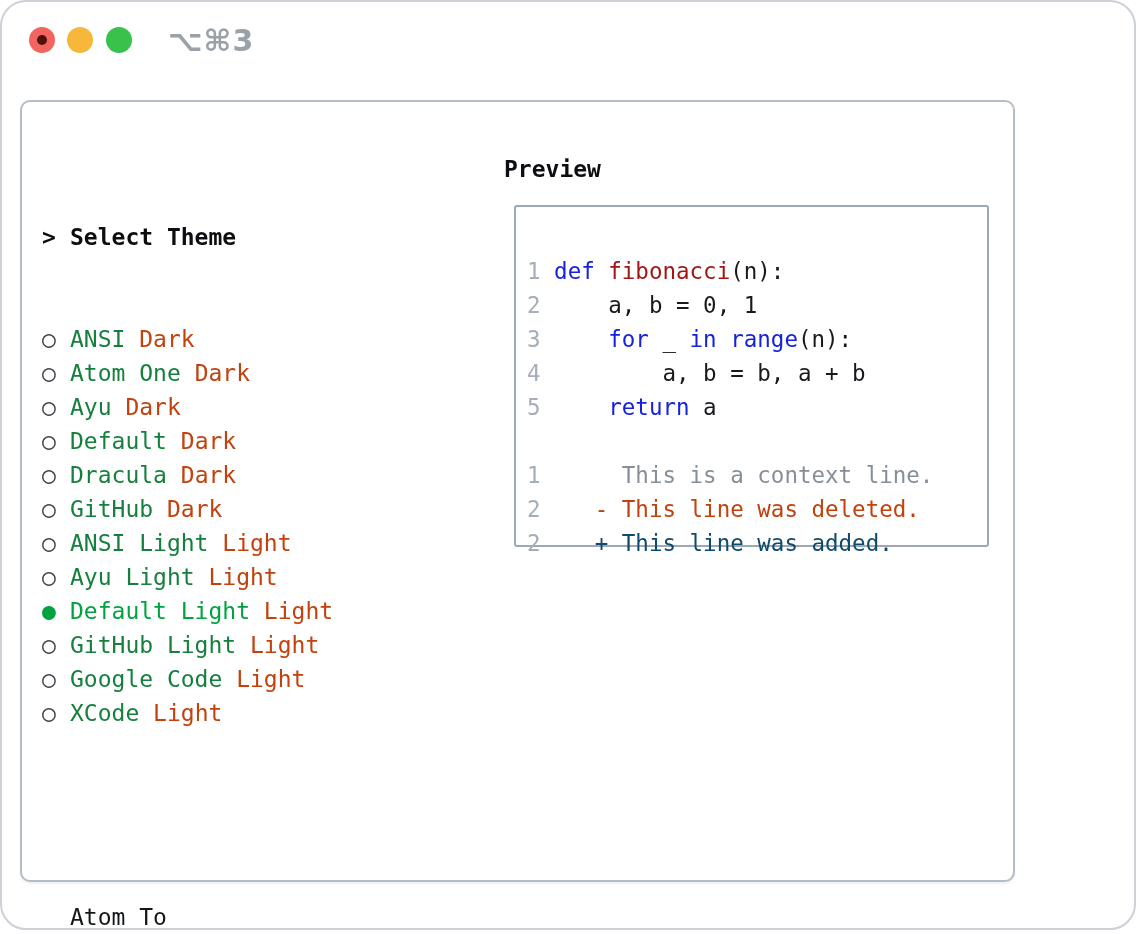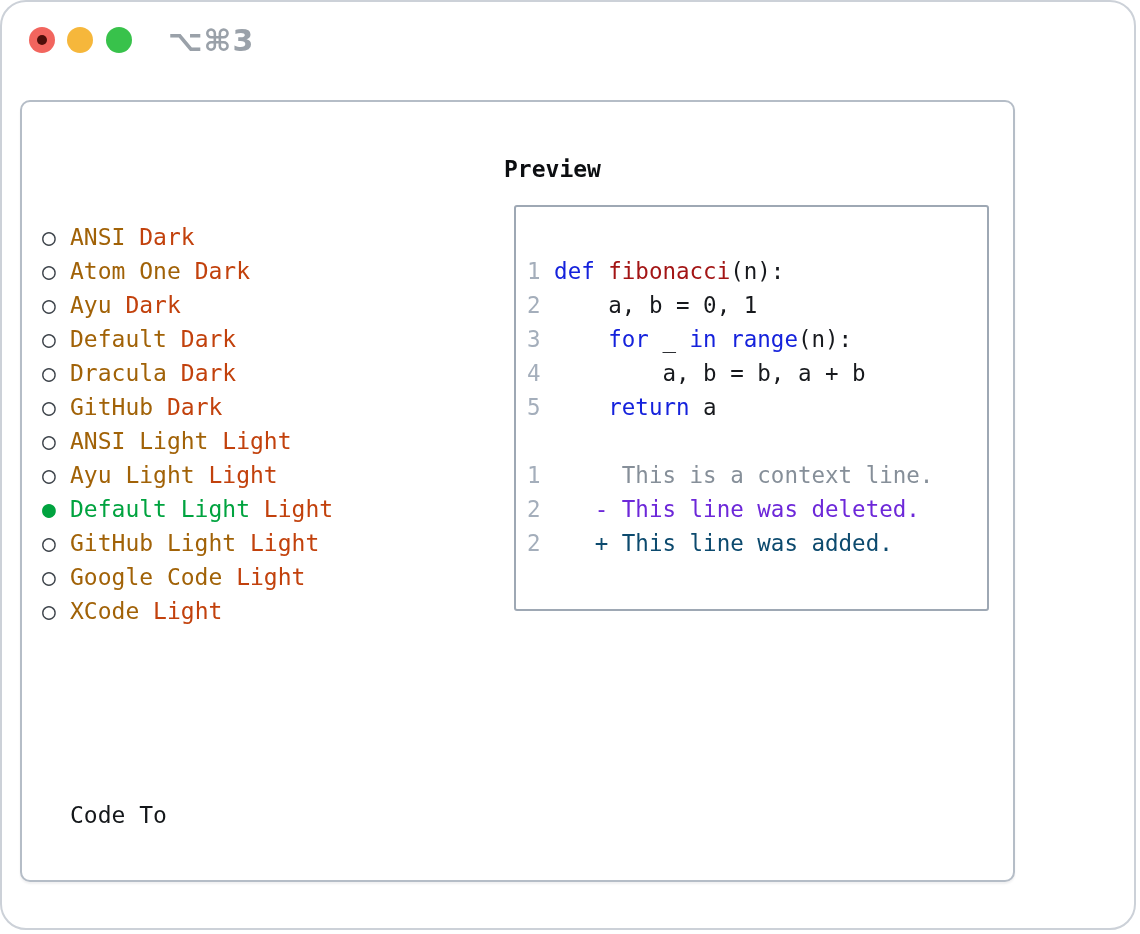--- a/index.html
+++ b/index.html
@@ -23,61 +23,62 @@
   .panel{position:absolute;left:18px;top:98px;width:995px;height:782px;box-sizing:border-box;
          border:2px solid #b5bdc7;border-radius:10px;background:#ffffff;
          box-shadow:0 2px 2px rgba(60,70,80,.08);}
 
   
   .left-col{position:absolute;left:20px;top:50px;font-size:23px;line-height:34px;white-space:pre;}
   .row{height:34px;}
   .marker{display:inline-block;width:28px;color:#41474e;}
   .row-header .marker{color:#0c0e11;font-weight:700;}
   .row-header .label{color:#0c0e11;font-weight:700;}
-  .label{color:#a16207;}
+  .label{color:#15803d;}
   .suffix{color:#c2410c;}
   .selected .marker,.selected .label{color:#00a33f;}
   .section-header{color:#14171a;padding-left:28px;}
   .spacer{height:34px;}
 
   
   .preview-title{position:absolute;left:482px;top:50px;height:34px;line-height:34px;
                  font-size:23px;font-weight:700;color:#0c0e11;}
-  .preview-box{position:absolute;left:492px;top:103px;width:475px;height:406px;box-sizing:border-box;
+  .preview-box{position:absolute;left:492px;top:103px;width:475px;height:342px;box-sizing:border-box;
                border:2px solid #9ea8b4;border-radius:3px;background:#ffffff;}
   .code{padding:47px 0 0 11px;font-size:22.5px;line-height:34px;white-space:pre;}
   .code-line{height:34px;}
   .num{color:#a4aebb;}
   .pl{color:#17191d;}
   .kw{color:#1522dc;}
   .fn{color:#a31515;}
   .ctx{color:#868f99;margin-top:44px;}
-  .del{color:#6d28d9;text-align:center;}
+  .del{color:#c2410c;text-align:center;}
   .add{color:#0c4a6e;}
 </style>
 </head>
 <body>
 
 <div class="page">
 
   <div class="titlebar">
     <div class="light light-close">
       <div class="dot"></div>
     </div>
     <div class="light light-min"></div>
     <div class="light light-zoom"></div>
     <div class="shortcut">⌥⌘3</div>
   </div>
 
   <div class="panel">
 
     <div class="left-col">
+      <div class="row row-header"><span class="marker">&gt;</span><span class="label">Select Theme</span></div>
       <div id="theme-list"><div class="row"><span class="marker">○</span><span class="label">ANSI</span><span class="suffix"> Dark</span></div><div class="row"><span class="marker">○</span><span class="label">Atom One</span><span class="suffix"> Dark</span></div><div class="row"><span class="marker">○</span><span class="label">Ayu</span><span class="suffix"> Dark</span></div><div class="row"><span class="marker">○</span><span class="label">Default</span><span class="suffix"> Dark</span></div><div class="row"><span class="marker">○</span><span class="label">Dracula</span><span class="suffix"> Dark</span></div><div class="row"><span class="marker">○</span><span class="label">GitHub</span><span class="suffix"> Dark</span></div><div class="row"><span class="marker">○</span><span class="label">ANSI Light</span><span class="suffix"> Light</span></div><div class="row"><span class="marker">○</span><span class="label">Ayu Light</span><span class="suffix"> Light</span></div><div class="row selected"><span class="marker">●</span><span class="label">Default Light</span><span class="suffix"> Light</span></div><div class="row"><span class="marker">○</span><span class="label">GitHub Light</span><span class="suffix"> Light</span></div><div class="row"><span class="marker">○</span><span class="label">Google Code</span><span class="suffix"> Light</span></div><div class="row"><span class="marker">○</span><span class="label">XCode</span><span class="suffix"> Light</span></div></div>
       <div class="spacer"></div>
-      <div class="row section-header">Code To</div>
+      <div class="row section-header">Atom To</div>
       
       
       
     </div>
 
     <div class="preview-title">Preview</div>
 
     <div class="preview-box">
       <div class="code" id="preview-code"><div class="code-line"><span class="num">1 </span><span class="kw">def</span><span class="pl"> </span><span class="fn">fibonacci</span><span class="pl">(n):</span></div><div class="code-line"><span class="num">2 </span><span class="pl">    a, b = 0, 1</span></div><div class="code-line"><span class="num">3 </span><span class="pl">    </span><span class="kw">for</span><span class="pl"> _ </span><span class="kw">in</span><span class="pl"> </span><span class="kw">range</span><span class="pl">(n):</span></div><div class="code-line"><span class="num">4 </span><span class="pl">        a, b = b, a + b</span></div><div class="code-line"><span class="num">5 </span><span class="pl">    </span><span class="kw">return</span><span class="pl"> a</span></div><div class="code-line">&nbsp;</div><div class="code-line"><span class="num">1 </span><span class="ctx">     This is a context line.</span></div><div class="code-line"><span class="num">2 </span><span class="pl">   </span><span class="del">- This line was deleted.</span></div><div class="code-line"><span class="num">2 </span><span class="pl">   </span><span class="add">+ This line was added.</span></div></div>
     </div>

